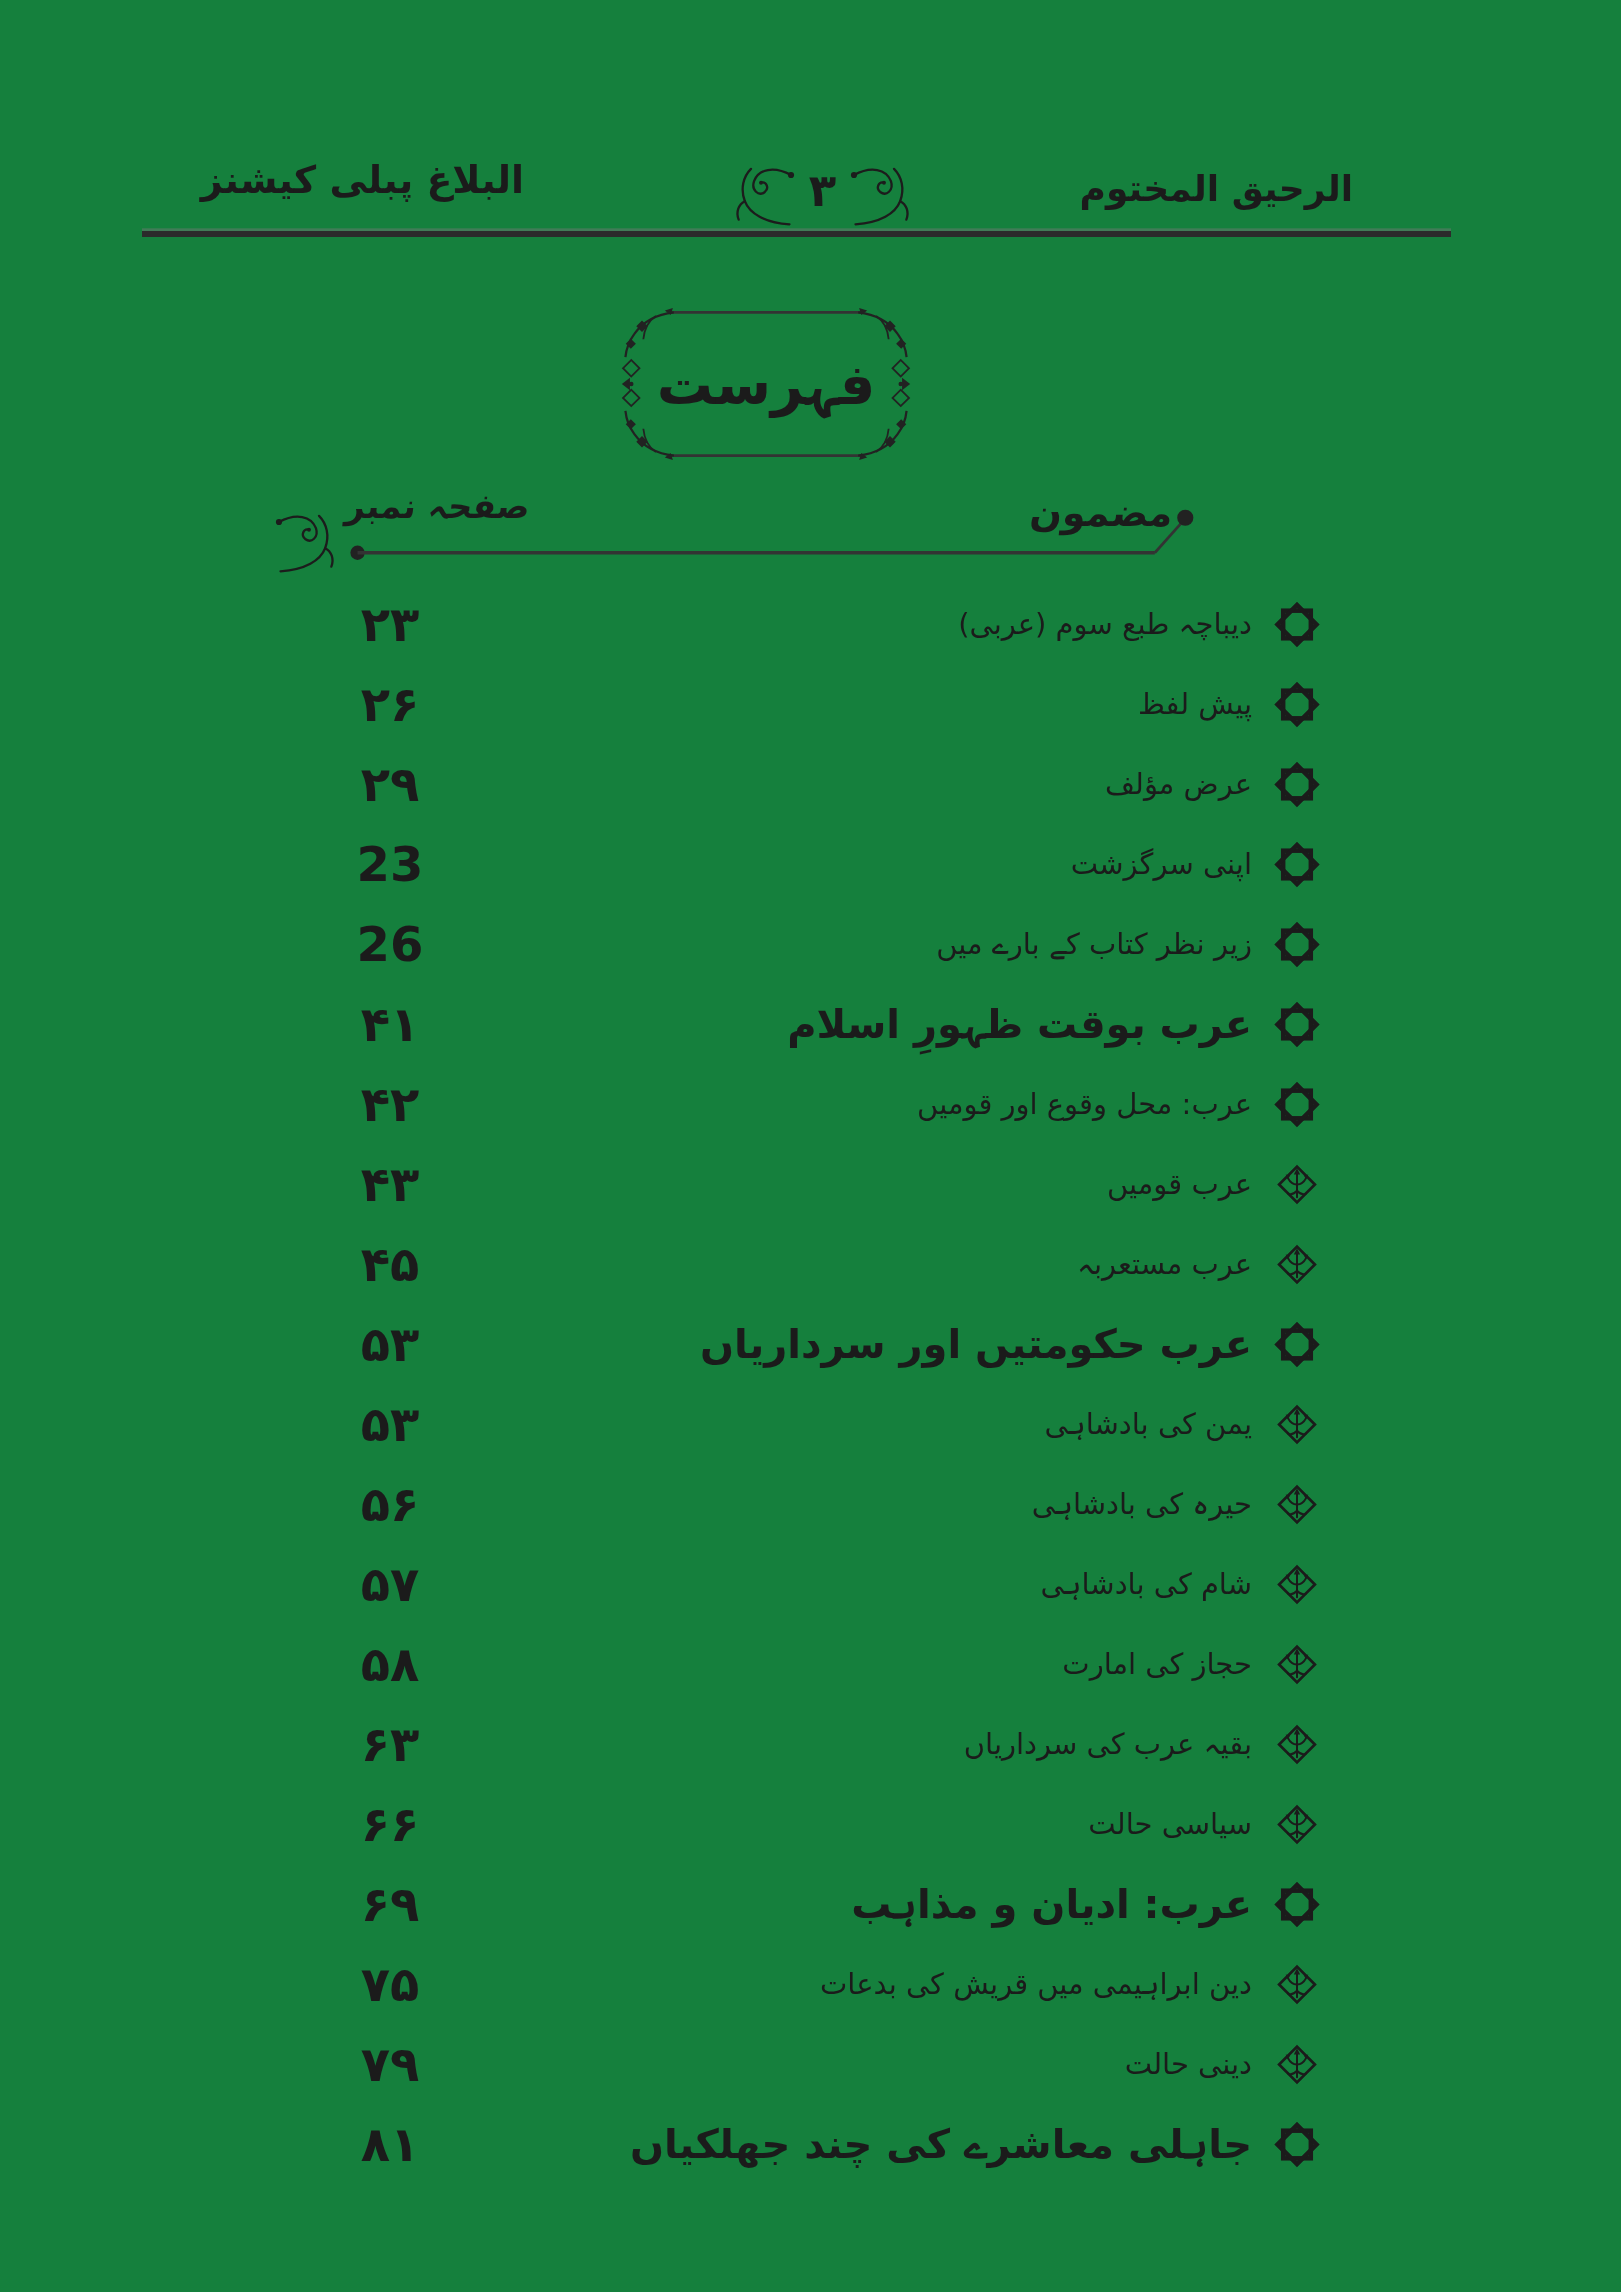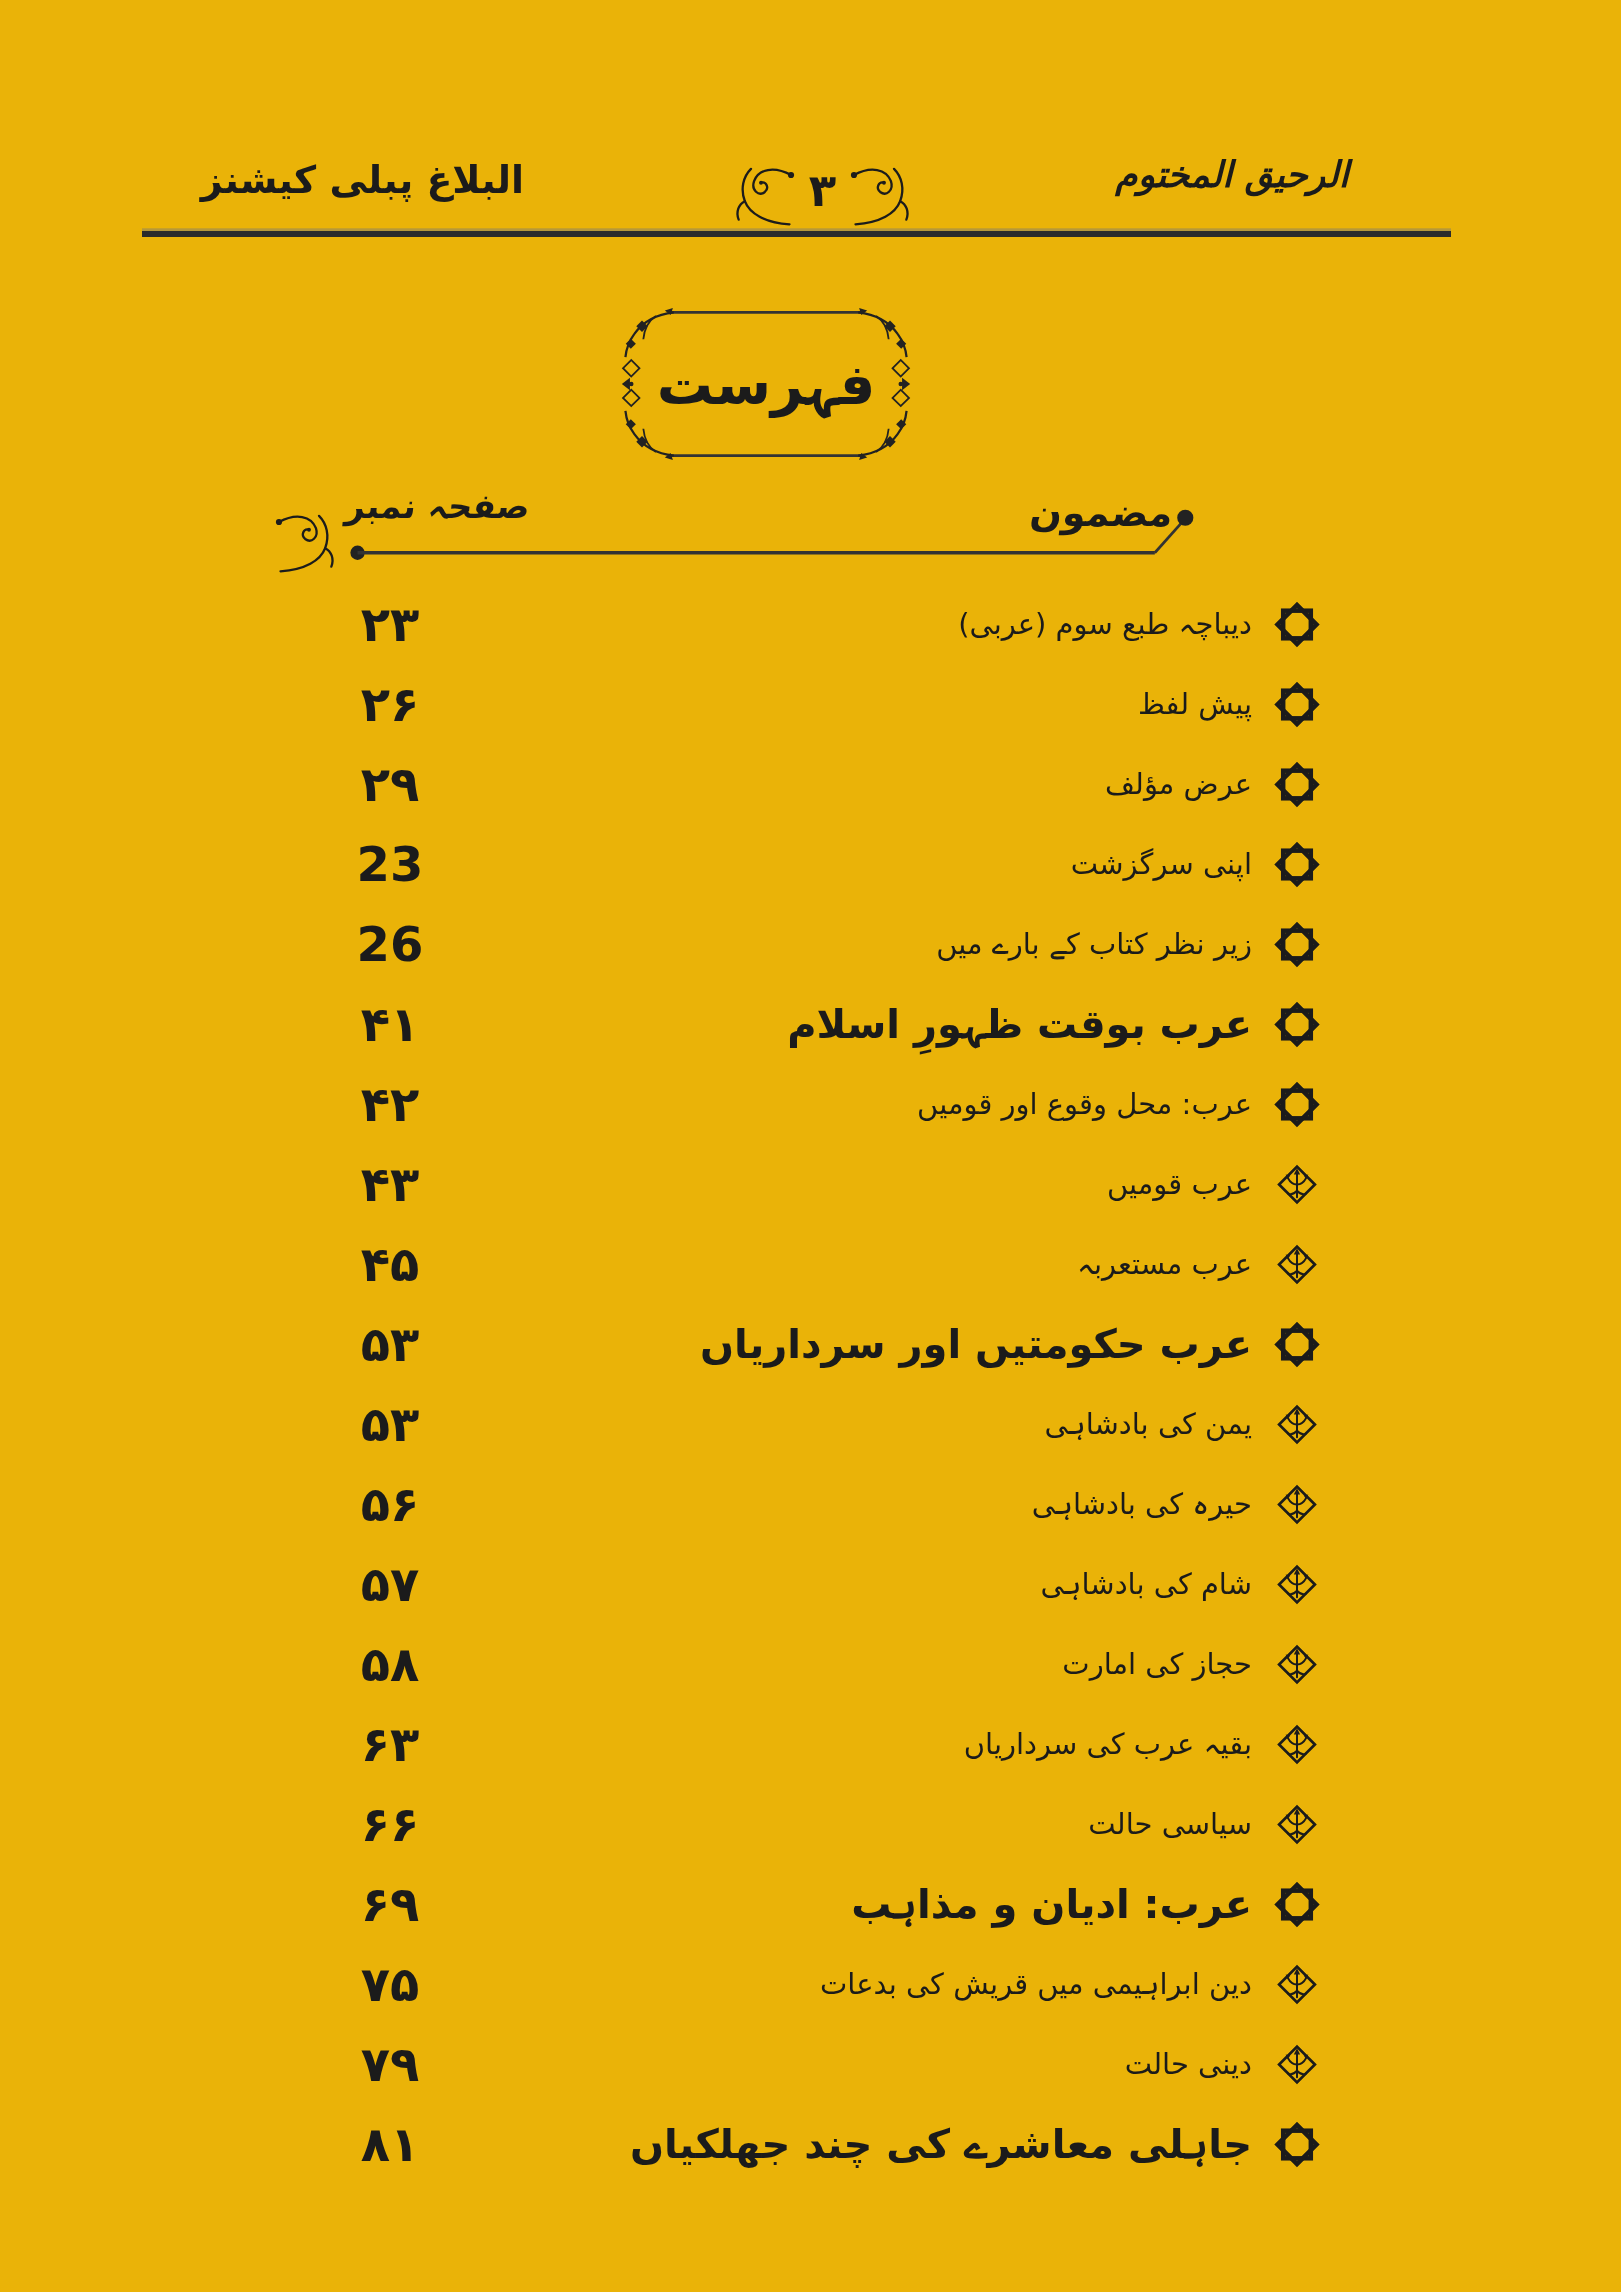--- a/index.html
+++ b/index.html
@@ -1,39 +1,39 @@
 <!DOCTYPE html>
 <html lang="ur" style="font-size:14.3px"><head>
 <meta charset="utf-8">
 <style>
   html, body { margin: 0; padding: 0; background: #e8e8e8; }
   .page {
     position: relative;
     width: 1621px; height: 2293px;
     margin: 0 auto;
-    background: #eab308;
+    background: #15803d;
     font-family: "DejaVu Sans", sans-serif;
     color: #1b1b1b;
     overflow: hidden;
   }
   
   .hdr-left {
     position: absolute; left: 255px; top: 158px; width: 269px;
     text-align: center; font-size: 38px; font-weight: 700;
     direction: rtl; white-space: nowrap;
   }
   .hdr-center {
     position: absolute; left: 688px; top: 150px; width: 269px; height: 90px;
     display: flex; align-items: center; justify-content: center; gap: 12.5px;
   }
   .hdr-page-num { font-size: 45px; font-weight: 700; line-height: 1; padding-bottom: 9px; }
   .hdr-right {
-    position: absolute; left: 1111px; top: 154px; width: 242px;
+    position: absolute; left: 1111px; top: 168px; width: 242px;
     text-align: center; font-size: 36px; font-weight: 700;
-    direction: rtl; white-space: nowrap; font-style: italic;
+    direction: rtl; white-space: nowrap;
   }
   .hdr-rule {
     position: absolute; left: 142px; top: 231px; width: 1309px; height: 6.3px;
     background: #2b2b2b;
     box-shadow: 0 -2.7px 0 rgba(120,120,120,.45);
   }
   
   .title-frame {
     position: absolute; left: 618px; top: 307px; width: 296px; height: 154px;
   }

